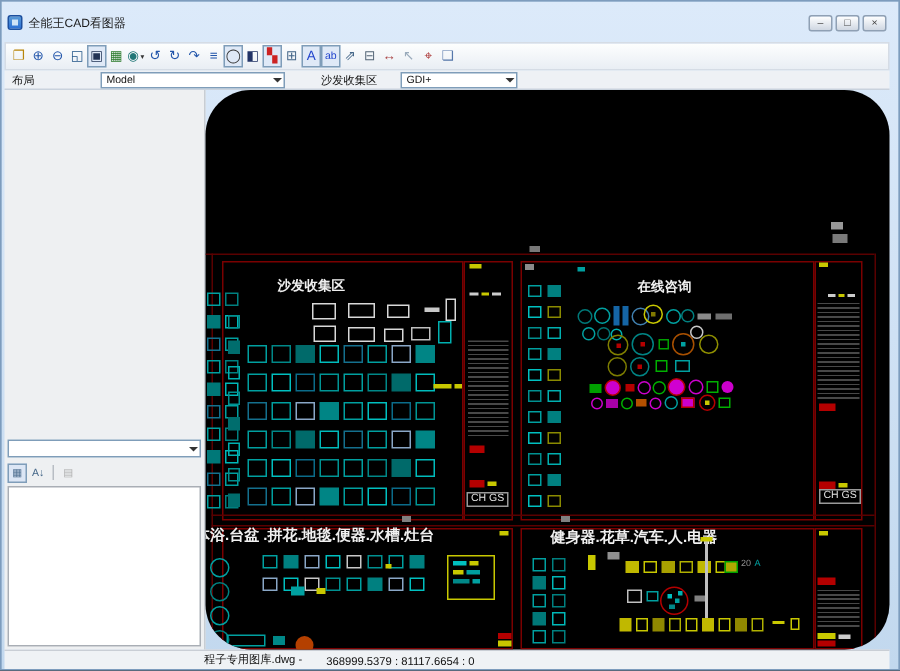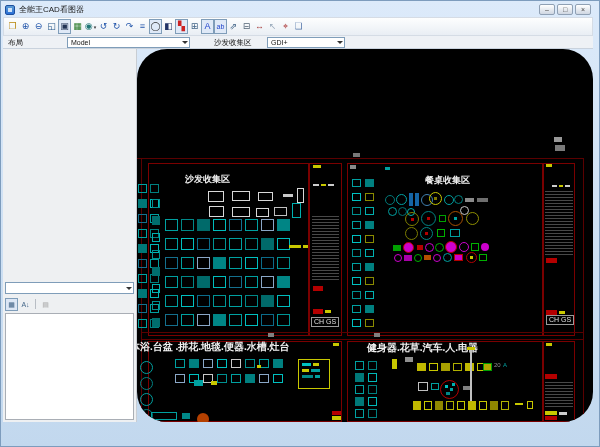--- a/index.html
+++ b/index.html
@@ -9,21 +9,21 @@
     font-family:"Liberation Sans","DejaVu Sans",sans-serif;
     background:#9ab6d4;
   }
   .window{
     width:600px; height:447px; position:relative;
     background:linear-gradient(#dceafa,#c2d8ee);
     border:1px solid #7d9cbd;
     padding:0 6px 0 2px;
   }
   
-  .titlebar{height:16px; display:flex; align-items:center; padding:1px 2px 0 2px;}
+  .titlebar{height:27px; display:flex; align-items:center; padding:1px 2px 0 2px;}
   .app-icon{width:10px; height:10px; background:linear-gradient(#5b9bd5,#2a6fd6); border:1px solid #1c4f9e; border-radius:2px; margin-right:4px; position:relative;}
   .app-icon::after{content:""; position:absolute; left:2px; top:2px; width:4px; height:4px; background:#cfe3f7;}
   .title-text{font-size:8px; color:#1a1a1a;}
   .winbtns{margin-left:auto; display:flex; gap:2px;}
   .winbtn{width:16px; height:11px; border:1px solid #8fa0b4; border-radius:2px; background:linear-gradient(#ffffff,#cfd7e2); font-size:7px; line-height:9px; text-align:center; color:#444;}
   
   .menubar{height:10px; display:flex; align-items:center; background:#f2f5f9;}
   .menu-item{font-size:7.5px; padding:0 6px; color:#111; white-space:nowrap;}
   
   .toolbar{height:19px; display:flex; align-items:center; background:linear-gradient(#fdfefe,#e9eef4); border:1px solid #d5dce5; padding-left:2px;}
@@ -187,21 +187,21 @@
         <div style="position: absolute; left: 11px; top: 114px; width: 161px; height: 173px; border: 1px solid rgb(122, 0, 0);"></div>
         <div style="position: absolute; left: 172px; top: 114px; width: 33px; height: 173px; border: 1px solid rgb(122, 0, 0);"></div>
         <div style="position: absolute; left: 210px; top: 114px; width: 196px; height: 173px; border: 1px solid rgb(122, 0, 0);"></div>
         <div style="position: absolute; left: 406px; top: 114px; width: 32px; height: 173px; border: 1px solid rgb(122, 0, 0);"></div>
         <div style="position: absolute; left: 4px; top: 283px; width: 442px; height: 1px; background: rgb(90, 0, 0);"></div>
         <div style="position: absolute; left: 4px; top: 290px; width: 442px; height: 1px; background: rgb(90, 0, 0);"></div>
         <div style="position: absolute; left: 11px; top: 292px; width: 194px; height: 81px; border: 1px solid rgb(122, 0, 0);"></div>
         <div style="position: absolute; left: 210px; top: 292px; width: 196px; height: 81px; border: 1px solid rgb(122, 0, 0);"></div>
         <div style="position: absolute; left: 406px; top: 292px; width: 32px; height: 81px; border: 1px solid rgb(122, 0, 0);"></div>
         <span style="position: absolute; left: 48px; top: 125px; color: rgb(240, 240, 240); font-size: 9px; white-space: nowrap; line-height: 1.2; font-weight: bold;">沙发收集区</span>
-        <span style="position: absolute; left: 288px; top: 126px; color: rgb(240, 240, 240); font-size: 9px; white-space: nowrap; line-height: 1.2; font-weight: bold;">餐桌收集区</span>
+        <span style="position: absolute; left: 288px; top: 126px; color: rgb(240, 240, 240); font-size: 9px; white-space: nowrap; line-height: 1.2; font-weight: bold;">在线咨询</span>
         <span style="position: absolute; left: 174px; top: 268px; color: rgb(224, 224, 224); font-size: 7px; white-space: nowrap; line-height: 1.2; border: 1px solid rgb(154, 154, 154); padding: 0px 2px;">CH GS</span>
         <span style="position: absolute; left: 409px; top: 266px; color: rgb(224, 224, 224); font-size: 7px; white-space: nowrap; line-height: 1.2; border: 1px solid rgb(154, 154, 154); padding: 0px 2px;">CH GS</span>
         <span style="position: absolute; left: -7px; top: 292px; color: rgb(240, 240, 240); font-size: 10px; white-space: nowrap; line-height: 1.2; font-weight: bold;">体浴.台盆 .拼花.地毯.便器.水槽.灶台</span>
         <span style="position: absolute; left: 230px; top: 293px; color: rgb(240, 240, 240); font-size: 10px; white-space: nowrap; line-height: 1.2; font-weight: bold;">健身器.花草.汽车.人.电器</span>
         <div style="position: absolute; left: 71px; top: 142px; width: 16px; height: 11px; border: 1px solid rgb(216, 216, 216);"></div>
         <div style="position: absolute; left: 95px; top: 142px; width: 18px; height: 10px; border: 1px solid rgb(216, 216, 216);"></div>
         <div style="position: absolute; left: 121px; top: 143px; width: 15px; height: 9px; border: 1px solid rgb(216, 216, 216);"></div>
         <div style="position: absolute; left: 146px; top: 145px; width: 10px; height: 3px; background: rgb(200, 200, 200);"></div>
         <div style="position: absolute; left: 160px; top: 139px; width: 7px; height: 15px; border: 1px solid rgb(216, 216, 216);"></div>
         <div style="position: absolute; left: 72px; top: 157px; width: 15px; height: 11px; border: 1px solid rgb(216, 216, 216);"></div>
@@ -465,14 +465,18 @@
         <div style="position: absolute; left: 390px; top: 352px; width: 6px; height: 8px; border: 1px solid rgb(200, 200, 0);"></div>
         <div style="position: absolute; left: 409px; top: 294px; width: 6px; height: 3px; background: rgb(200, 200, 0);"></div>
         <div style="position: absolute; left: 408px; top: 325px; width: 12px; height: 5px; background: rgb(180, 0, 0);"></div>
         <div style="position: absolute; left: 408px; top: 333px; width: 28px; height: 26px; background: repeating-linear-gradient(rgb(72, 72, 72) 0px, rgb(72, 72, 72) 1px, transparent 1px, transparent 3px);"></div>
         <div style="position: absolute; left: 408px; top: 362px; width: 12px; height: 4px; background: rgb(200, 200, 0);"></div>
         <div style="position: absolute; left: 408px; top: 367px; width: 12px; height: 4px; background: rgb(180, 0, 0);"></div>
         <div style="position: absolute; left: 422px; top: 363px; width: 8px; height: 3px; background: rgb(204, 204, 204);"></div>
       </div>
   </div>
 
+  <div class="statusbar">
+    <span class="sb-file">程子专用图库.dwg -</span>
+    <span class="sb-coords">368999.5379 : 81117.6654 : 0</span>
+  </div>
 
 </div>
 
 </body></html>

